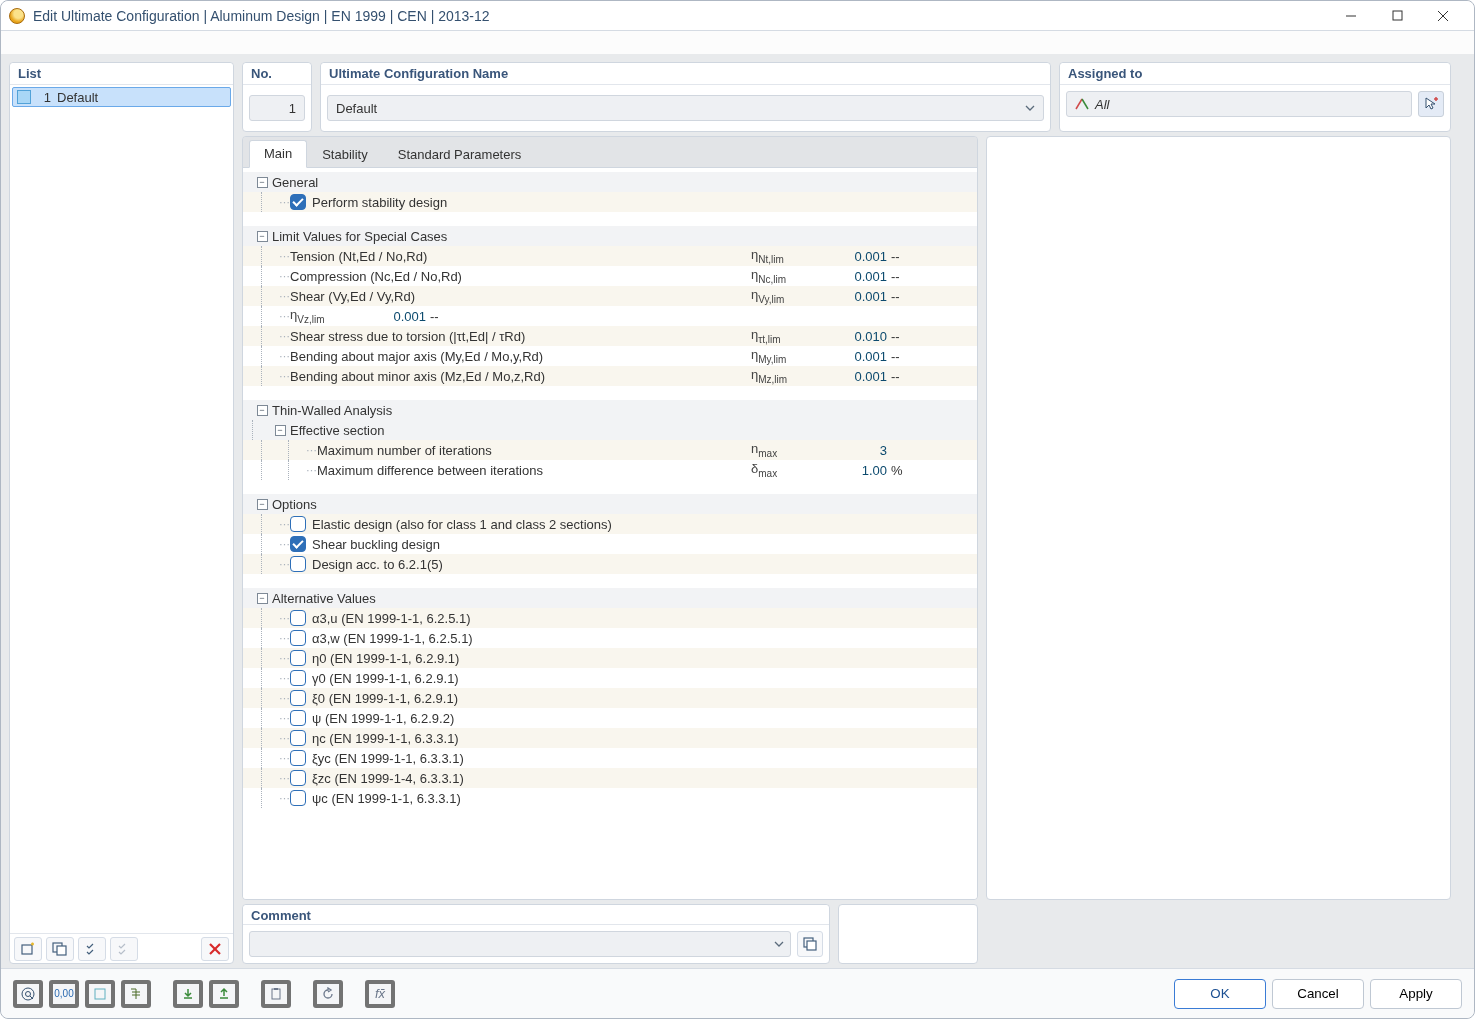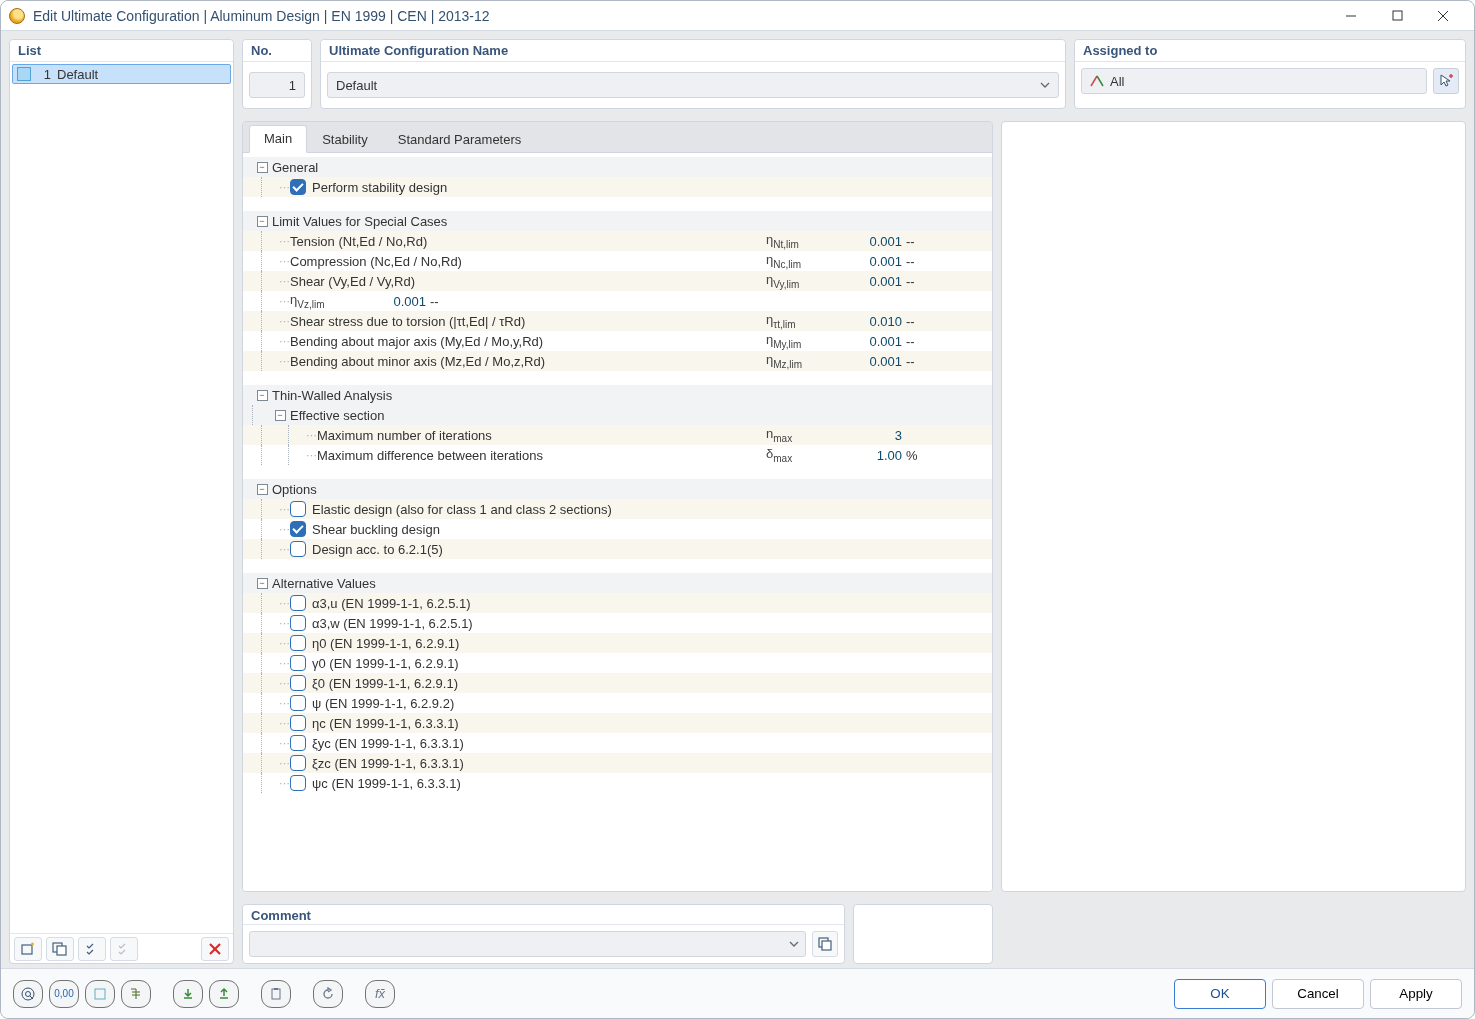--- a/index.html
+++ b/index.html
@@ -35,24 +35,25 @@
     position: relative;
   }
   .titlebar .title { color:#34506f; font-size:14px; }
   .titlebar .sys-btns { margin-left:auto; display:flex; gap:0; }
   .sys-btn { width:46px; height:30px; display:flex; align-items:center; justify-content:center; cursor:pointer; }
   .sys-btn svg { stroke:#333; stroke-width:1; fill:none; }
   
   .body {
     flex: 1 1 auto;
     display: flex;
-    padding: 8px 8px 4px 8px;
+    padding: 8px 23px 4px 8px;
     gap: 8px;
     background: #e8eaec;
     min-height: 0;
+    margin-top: 23px;
   }
   
   .sidebar {
     width: 225px;
     display:flex; flex-direction:column;
     background:#fff;
     border:1px solid #cfd6df;
     border-radius:4px;
   }
   .panel-header {
@@ -96,21 +97,21 @@
     background:#f7f8fa;
     display:flex; align-items:center; justify-content:center;
     font-size:12px; cursor:pointer;
     color:#44607d;
   }
   .tbtn svg { stroke:#44607d; fill:none; stroke-width:1.2; }
   .tbtn.red svg { stroke:#d82a2a; stroke-width:2.2; }
   .sidebar-toolbar .spacer { flex:1; }
   
   .main-col {
-    flex:1; display:flex; flex-direction:column; gap:12px;
+    flex:1; display:flex; flex-direction:column; gap:4px;
     min-width:0;
   }
   .top-row { display:flex; gap:8px; height:70px; }
   .panel {
     background:#fff;
     border:1px solid #cfd6df;
     border-radius:4px;
     display:flex; flex-direction:column;
   }
   .no-panel { width:70px; }
@@ -138,20 +139,21 @@
   }
   .chevron { width:10px; height:10px; }
   .assigned-body { display:flex; gap:6px; align-items:center; padding:6px;}
   .assigned-input {
     flex:1; height:26px;
     background:#eef0f3;
     border:1px solid #d0d6de;
     border-radius:3px;
     display:flex; align-items:center; gap:6px;
     padding:0 8px;
+    font-style:italic;
   }
   .assigned-icon { width:14px; height:14px; }
   .pick-btn {
     width:26px; height:26px;
     border:1px solid #c8d0da;
     background:#e4ebf6;
     border-radius:3px;
     display:flex; align-items:center; justify-content:center;
   }
   
@@ -249,23 +251,23 @@
     height:50px;
     border-top:1px solid #d5dbe3;
     background:#f9fafb;
     display:flex; align-items:center;
     padding:0 12px; gap:6px;
     border-bottom-left-radius:8px; border-bottom-right-radius:8px;
   }
   .footer .spacer { flex:1; }
   .ftbtn {
     width:30px; height:28px;
-    border:1px solid #737373;
+    border:4px solid #737373;
     background:#f4f5f7;
-    border-radius:11px;
+    border-radius:3px;
     display:flex; align-items:center; justify-content:center;
     cursor:pointer;
   }
   .dlg-btn {
     min-width:92px; height:30px;
     border:1px solid #bfc8d3;
     background:#fff;
     border-radius:4px;
     padding:0 20px;
     cursor:pointer;
@@ -685,21 +687,21 @@
                     </span>
                   </span>
                 </div>
                 <div class="node row-alt">
                   <span class="indent0"></span>
                   <span class="indent"></span>
                   <span class="conn">⋯</span>
                   <span class="lbls">
                     <span class="cell-label">
                       <span class="chk "></span>
-                      <span>ξzc (EN 1999-1-1, 6.3.3.1)</span>
+                      <span>ξzc (EN 1999-1-4, 6.3.3.1)</span>
                     </span>
                   </span>
                 </div>
                 <div class="node row-plain">
                   <span class="indent0"></span>
                   <span class="indent"></span>
                   <span class="conn">⋯</span>
                   <span class="lbls">
                     <span class="cell-label">
                       <span class="chk "></span>

